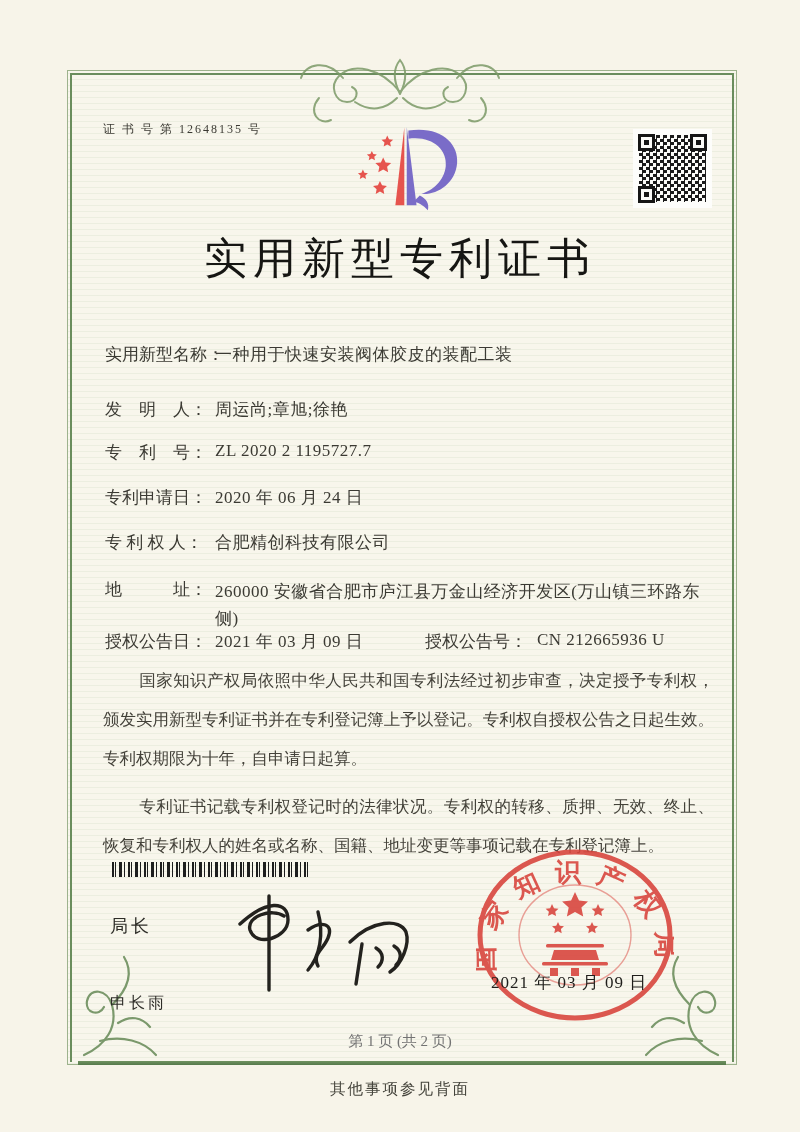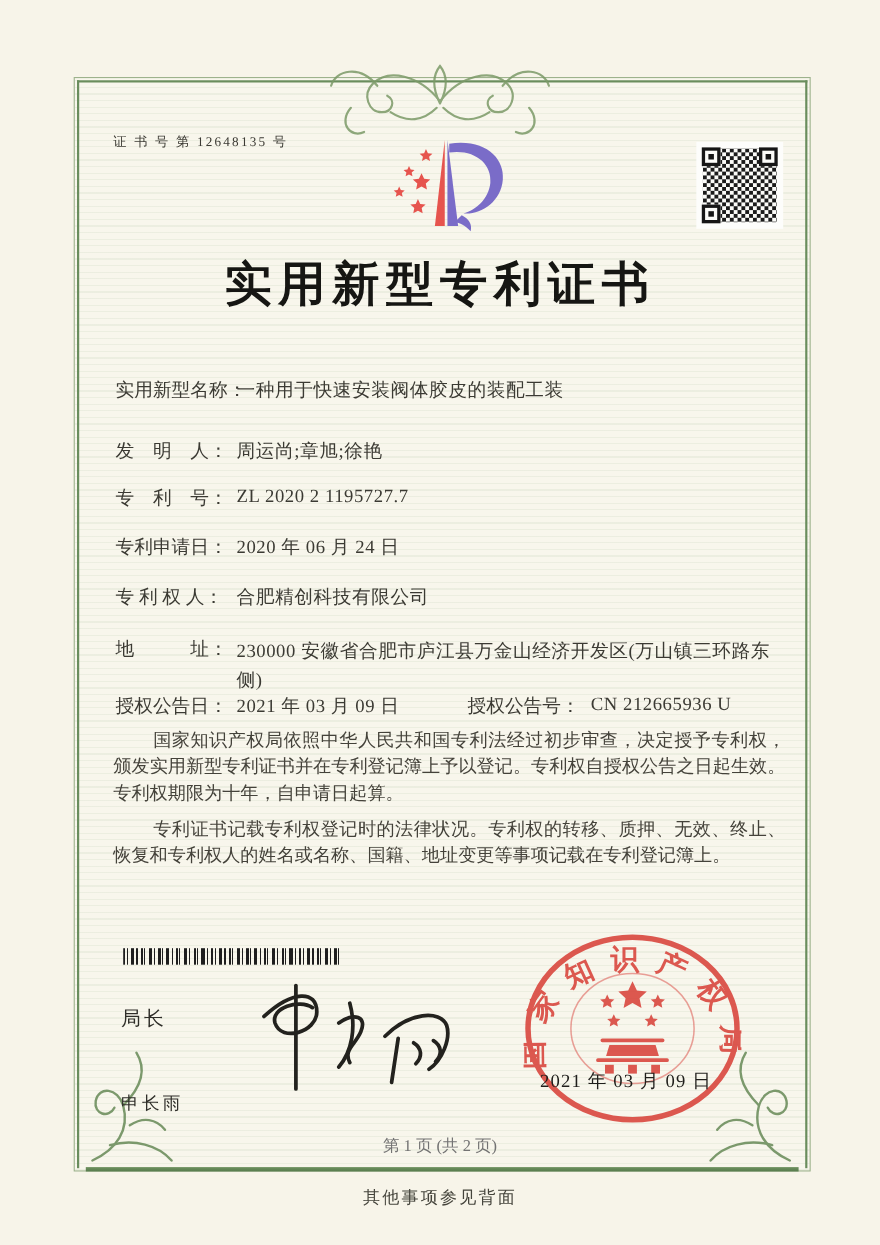--- a/index.html
+++ b/index.html
@@ -35,33 +35,33 @@
   .qr-noise{
     position:absolute; left:6px; top:6px; right:6px; bottom:6px;
     background-image:repeating-conic-gradient(#1b1b1b 0% 25%, #fbfbf8 0% 50%);
     background-size:7px 7px;
   }
   .finder{position:absolute; width:17px; height:17px; border:3px solid #161616; background:#fbfbf8; box-sizing:border-box;}
   .finder::after{content:""; position:absolute; left:3px; top:3px; width:5px; height:5px; background:#161616;}
   .f-tl{left:5px; top:5px;} .f-tr{right:5px; top:5px;} .f-bl{left:5px; bottom:5px;}
   .title{
     position:absolute; left:0; top:230px; width:100%; text-align:center;
-    font-size:43px; font-weight:700; letter-spacing:6px; color:#161613;
+    font-size:43px; font-weight:400; letter-spacing:6px; color:#161613;
   }
   
   .row{position:absolute; left:0; width:100%; font-size:17px; color:#3b3a33;}
   .row .lbl{position:absolute; left:105px; white-space:nowrap;}
   .row .val{position:absolute; left:215px; white-space:nowrap; letter-spacing:.5px;}
   .row .val.wrap{white-space:normal; width:505px; line-height:27px;}
   .row .lbl2{position:absolute; left:425px; white-space:nowrap;}
   .row .val2{position:absolute; left:537px; white-space:nowrap; letter-spacing:.5px;text-align:center;}
   
   .body-text{
     position:absolute; left:103px; top:661px; width:611px;
-    font-size:16.5px; line-height:24px; text-align:justify; color:#44423a;
+    font-size:16.5px; line-height:39px; text-align:justify; color:#44423a;
   }
   .body-text p{margin:0 0 9px 0; text-indent:2.2em;}
   
   .barcode{
     position:absolute; left:112px; top:862px; width:197px; height:15px;
     background:repeating-linear-gradient(90deg,
       #1e1e1e 0 2px, transparent 2px 3px,
       #1e1e1e 3px 4px, transparent 4px 7px,
       #1e1e1e 7px 10px, transparent 10px 12px,
       #1e1e1e 12px 13px, transparent 13px 16px);
@@ -160,21 +160,21 @@
   <div class="row" style="top:486px;">
     <span class="lbl">专利申请日：</span>
     <span class="val">2020 年 06 月 24 日</span>
   </div>
   <div class="row" style="top:531px;">
     <span class="lbl">专 利 权 人：</span>
     <span class="val">合肥精创科技有限公司</span>
   </div>
   <div class="row" style="top:578px;">
     <span class="lbl">地　　　址：</span>
-    <span class="val wrap">230000 安徽省合肥市庐江县万金山经济开发区(万山镇三环路东侧)</span>
+    <span class="val wrap">260000 安徽省合肥市庐江县万金山经济开发区(万山镇三环路东侧)</span>
   </div>
   <div class="row" style="top:630px;">
     <span class="lbl">授权公告日：</span>
     <span class="val">2021 年 03 月 09 日</span>
     <span class="lbl2">授权公告号：</span>
     <span class="val2">CN 212665936 U</span>
   </div>
 
   <div class="body-text">
     <p>国家知识产权局依照中华人民共和国专利法经过初步审查，决定授予专利权，颁发实用新型专利证书并在专利登记簿上予以登记。专利权自授权公告之日起生效。专利权期限为十年，自申请日起算。</p>

